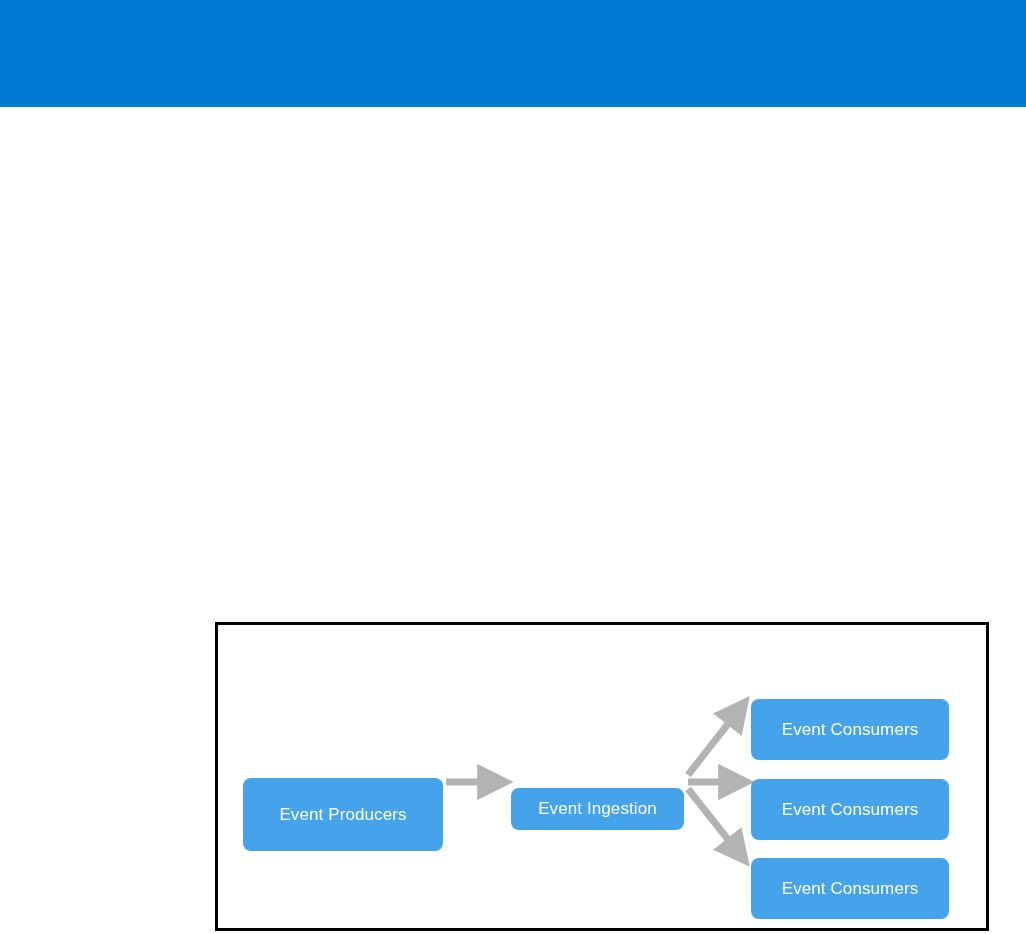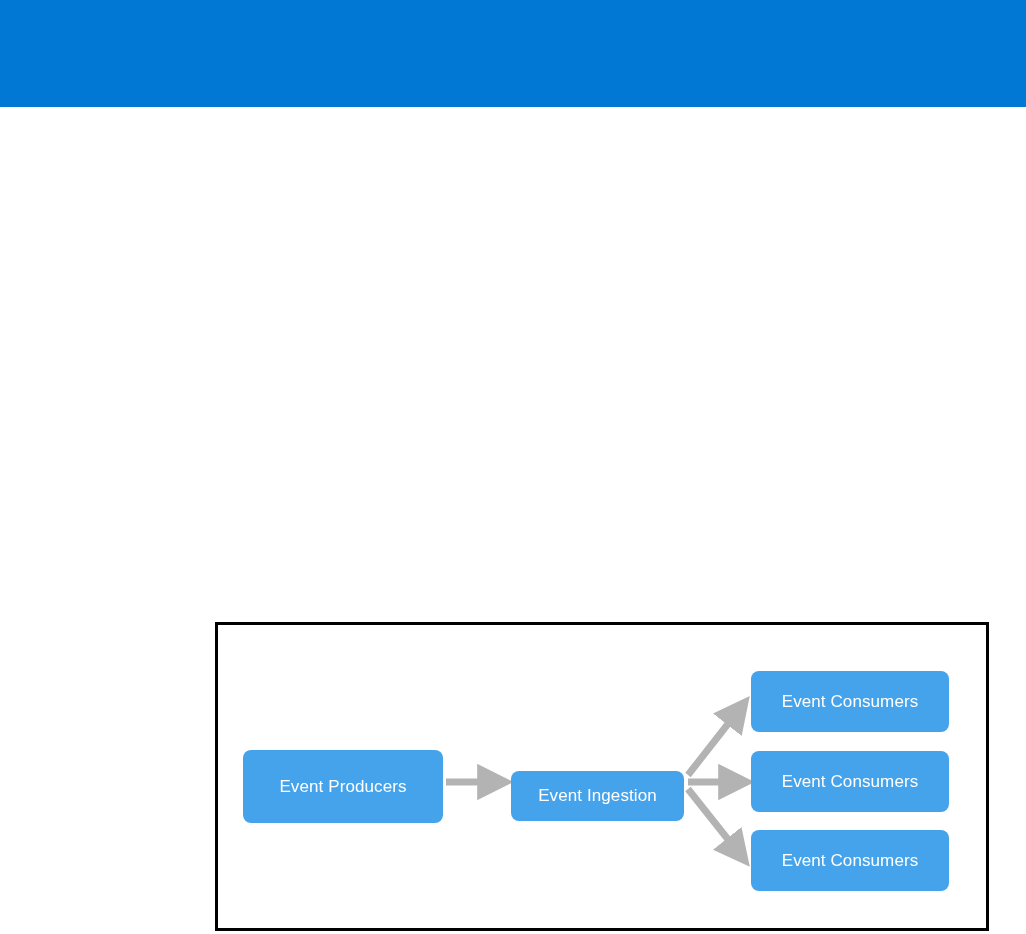--- a/index.html
+++ b/index.html
@@ -82,34 +82,35 @@
     border-radius: 8px;
     color: #ffffff;
     display: flex;
     align-items: center;
     justify-content: center;
     font-size: 17px;
     line-height: 20px;
     letter-spacing: 0.1px;
     white-space: nowrap;
     box-sizing: border-box;
+    margin-top: 28px;
   }
 
   .node-producers {
     left: 25px;
     top: 125px;
     width: 200px;
     height: 73px;
   }
 
   .node-ingestion {
     left: 293px;
-    top: 146px;
+    top: 135px;
     width: 173px;
-    height: 50px;
+    height: 42px;
   }
 
   .node-consumer-1 {
     left: 533px;
     top: 46px;
     width: 198px;
     height: 61px;
   }
 
   .node-consumer-2 {

